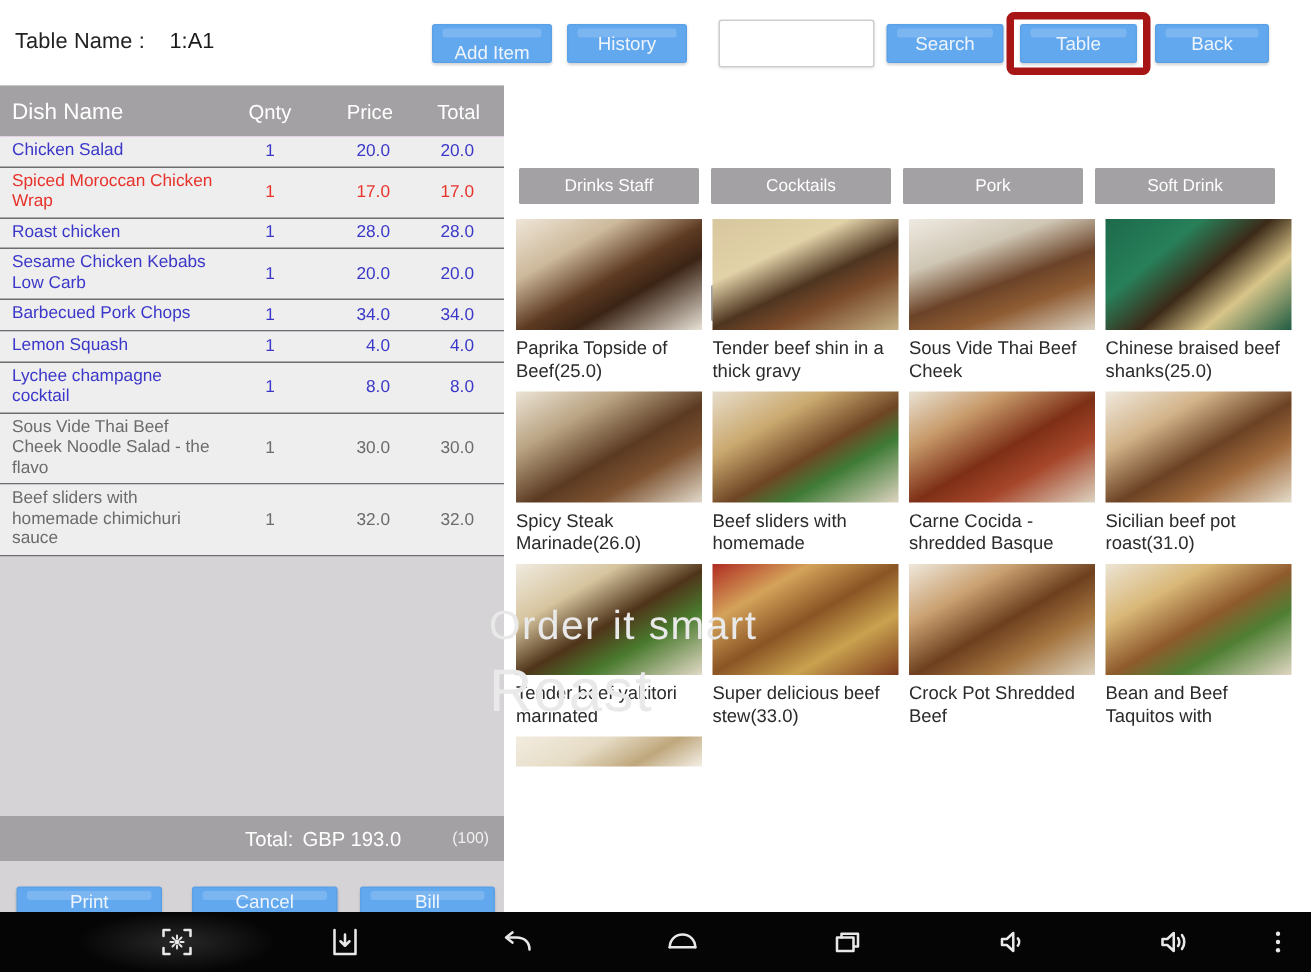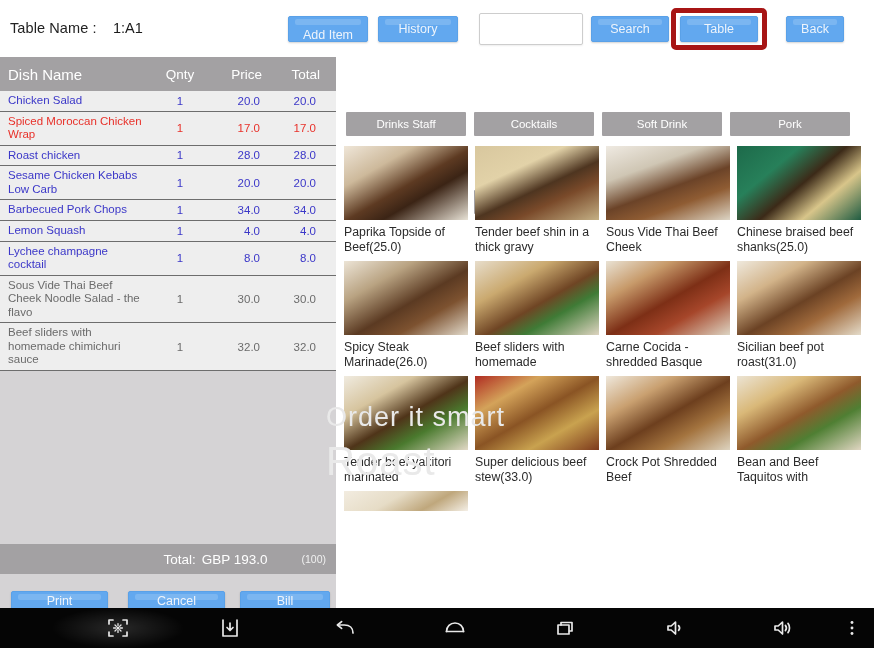--- a/index.html
+++ b/index.html
@@ -44,21 +44,21 @@
   #btn-history { left: 378px; top: 16px; width: 80px; height: 26px; }
   #search-input {
     position: absolute; left: 479px; top: 13px; width: 104px; height: 32px;
     background: #fff; border: 1px solid #cdcdcd; border-radius: 2px;
     font-size: 12.5px; color: #333; padding: 0 6px;
     font-family: "Liberation Sans", sans-serif;
     box-shadow: 0 1px 2px rgba(0,0,0,.07);
   }
   #btn-search { left: 591px; top: 16px; width: 78px; height: 26px; }
   #btn-table  { left: 680px; top: 16px; width: 78px; height: 26px; }
-  #btn-back   { left: 786px; top: 16px; width: 58px; height: 26px; }
+  #btn-back   { left: 770px; top: 16px; width: 76px; height: 26px; }
   #table-highlight {
     position: absolute; left: 671px; top: 8px; width: 96px; height: 42px;
     border: 5px solid #a71515; border-radius: 5px; pointer-events: none;
   }
 
   
   .order-panel {
     position: absolute; left: 0; top: 57px; width: 336px; height: 534px;
     background: #d5d3d5;
   }
@@ -291,24 +291,24 @@
 
   <div class="menu-panel">
     <div class="cat-row" id="cat-row">
         <div class="cat-btn">
           <span>Drinks Staff</span>
         </div>
         <div class="cat-btn">
           <span>Cocktails</span>
         </div>
         <div class="cat-btn">
+          <span>Pork</span>
+        </div>
+        <div class="cat-btn">
           <span>Soft Drink</span>
-        </div>
-        <div class="cat-btn">
-          <span>Pork</span>
         </div>
         <div class="cat-btn active">
           <span>Beef</span>
         </div>
         <div class="cat-btn">
           <span>Chicken</span>
         </div>
       </div>
     <div class="grid" id="menu-grid">
         <div class="grid-row">

